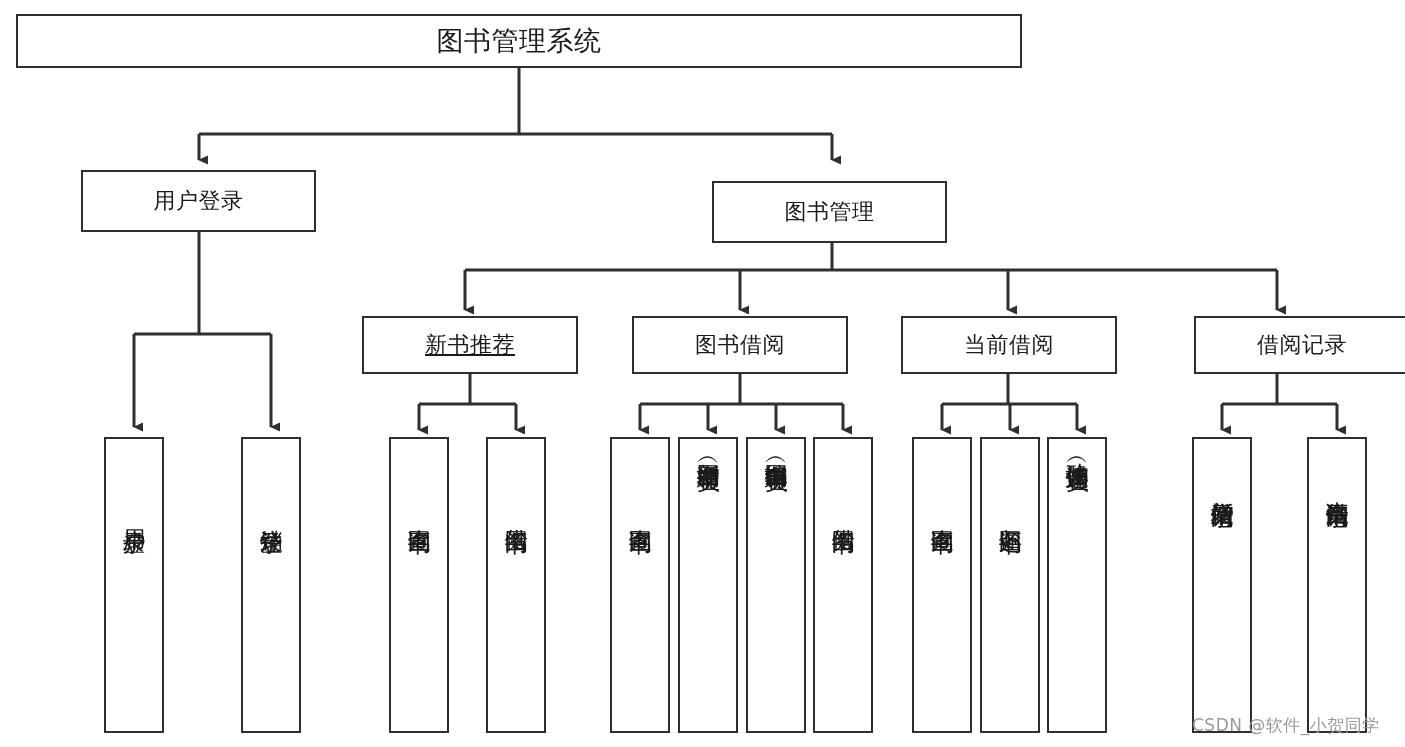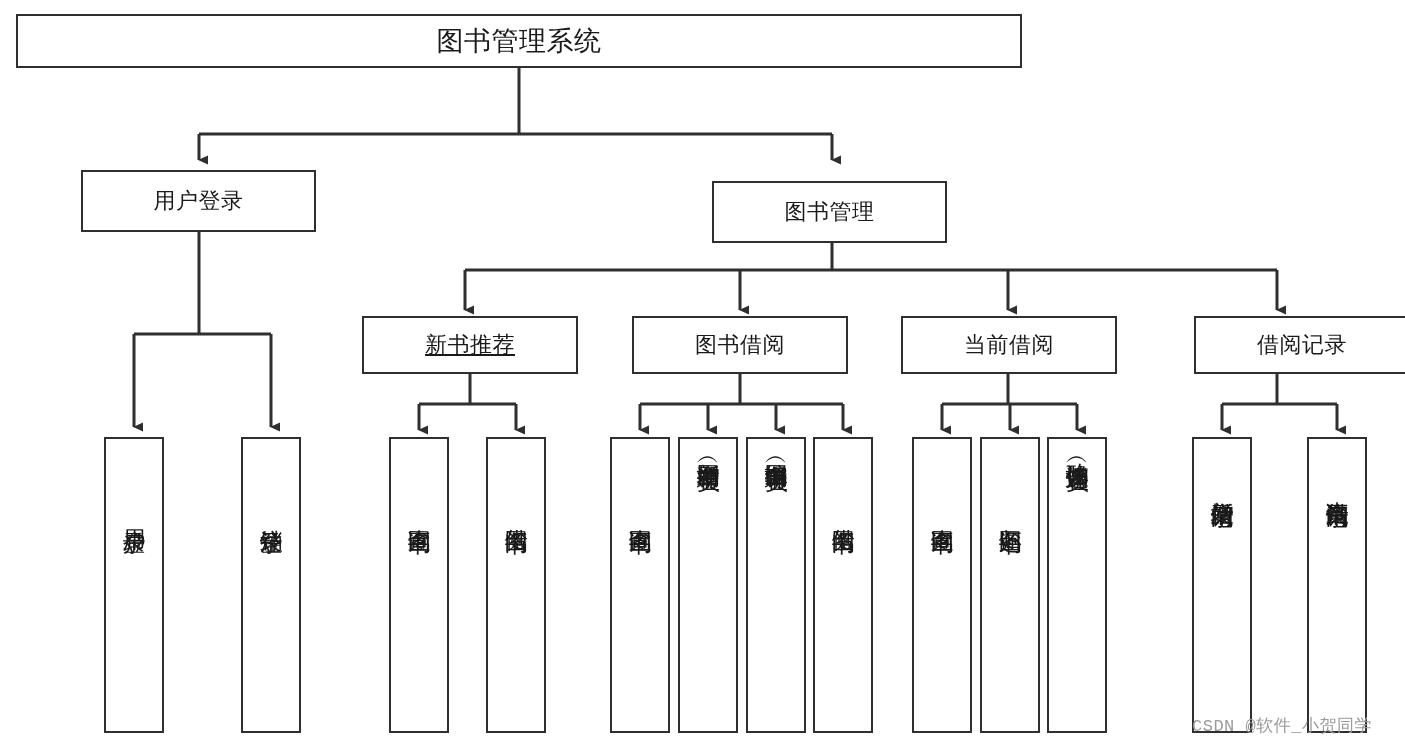--- a/index.html
+++ b/index.html
@@ -73,21 +73,20 @@
     margin-top: 0px;
   }
   .watermark {
     position: absolute;
     left: 1192px;
     top: 714px;
     font-size: 17px;
     color: #9a9a9a;
     letter-spacing: 0.5px;
     white-space: nowrap;
-    font-family: Liberation Mono, monospace;
   }
 </style>
 </head>
 <body>
 
 <div id="diagram-root">
 
   <svg id="edges-layer" viewBox="0 0 1405 747" width="1405" height="747" xmlns="http://www.w3.org/2000/svg">
     <defs>
       <marker id="arrow" viewBox="0 0 12 12" refX="6" refY="10" markerWidth="11" markerHeight="11" orient="auto-start-reverse" markerUnits="userSpaceOnUse">

